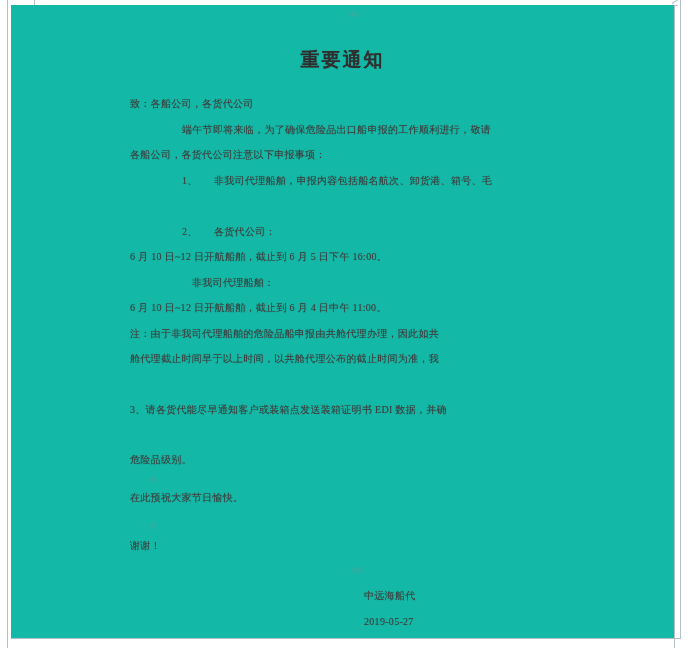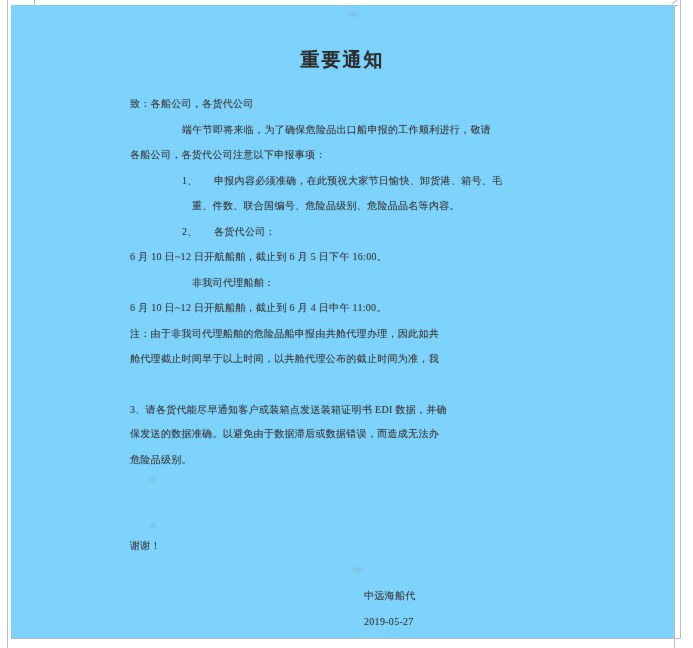--- a/index.html
+++ b/index.html
@@ -21,21 +21,21 @@
   .h-bottom      { left: 11px;  top: 638px; width: 670px; height: 1px; }
   .stub-top      { left: 34px;  top: 0;     width: 1px;  height: 6px; }
   .diag-tr       { left: 672px; top: 3px;   width: 10px; height: 1px;
                    transform: rotate(-32deg); transform-origin: left center; }
 
   
   .page {
     position: absolute;
     left: 11px; top: 5px;
     width: 663px; height: 633px;
-    background: #7dd3fc;
+    background: #14b8a6;
     color: #3e3e3e;
   }
   .doc-text {
     position: absolute; left: 0; top: 0; width: 100%; height: 100%;
     filter: blur(0.25px);
     text-shadow: 0 0 1px rgba(62,62,62,0.45);
   }
   .doc-title {
     position: absolute; left: 0; top: 42px; width: 663px;
     text-align: center;
@@ -86,34 +86,33 @@
   <div class="speck speck4"></div>
 
   <div class="doc-text">
     <div class="doc-title">重要通知</div>
 
     <div class="line flush" style="top:91px">致：各船公司，各货代公司</div>
 
     <div class="line indent1" style="top:117px">端午节即将来临，为了确保危险品出口船申报的工作顺利进行，敬请</div>
     <div class="line flush" style="top:142px">各船公司，各货代公司注意以下申报事项：</div>
 
-    <div class="line indent1" style="top:168px"><span class="num">1、</span><span>申报内容必须准确，在此预祝大家节日愉快、卸货港、箱号、毛</span></div>
-    <div class="line indent2" style="top:193px">重、件数、联合国编号、危险品级别、危险品品名等内容。</div>
+    <div class="line indent1" style="top:168px"><span class="num">1、</span><span>非我司代理船舶，申报内容包括船名航次、卸货港、箱号、毛</span></div>
 
     <div class="line indent1" style="top:219px"><span class="num">2、</span><span>各货代公司：</span></div>
 
     <div class="line flush" style="top:244px">6 月 10 日~12 日开航船舶，截止到 6 月 5 日下午 16:00。</div>
     <div class="line indent2" style="top:270px">非我司代理船舶：</div>
     <div class="line flush" style="top:295px">6 月 10 日~12 日开航船舶，截止到 6 月 4 日中午 11:00。</div>
 
     <div class="line flush" style="top:346px">舱代理截止时间早于以上时间，以共舱代理公布的截止时间为准，我</div>
     <div class="line flush" style="top:321px">注：由于非我司代理船舶的危险品船申报由共舱代理办理，因此如共</div>
 
     <div class="line flush" style="top:397px">3、请各货代能尽早通知客户或装箱点发送装箱证明书 EDI 数据，并确</div>
-    <div class="line flush" style="top:421px">保发送的数据准确。以避免由于数据滞后或数据错误，而造成无法办</div>
     <div class="line flush" style="top:447px">危险品级别。</div>
 
+    <div class="line flush" style="top:485px">在此预祝大家节日愉快。</div>
     <div class="line flush" style="top:533px">谢谢！</div>
 
     <div class="line footer" style="top:583px">中远海船代</div>
     <div class="line footer" style="top:609px">2019-05-27</div>
   </div>
 </div>
 
 </body></html>

